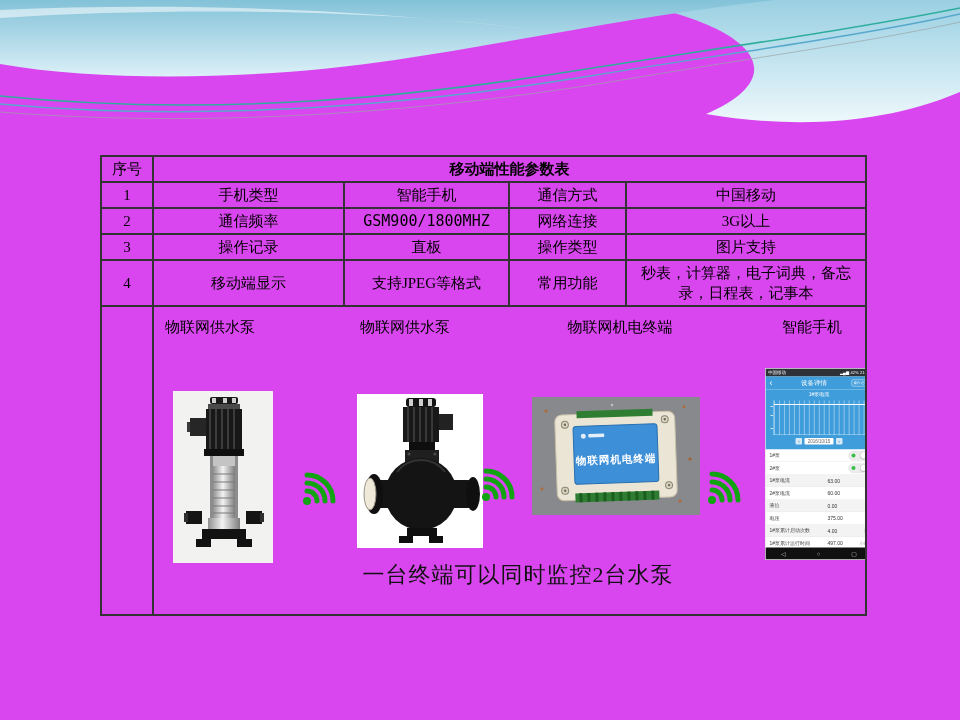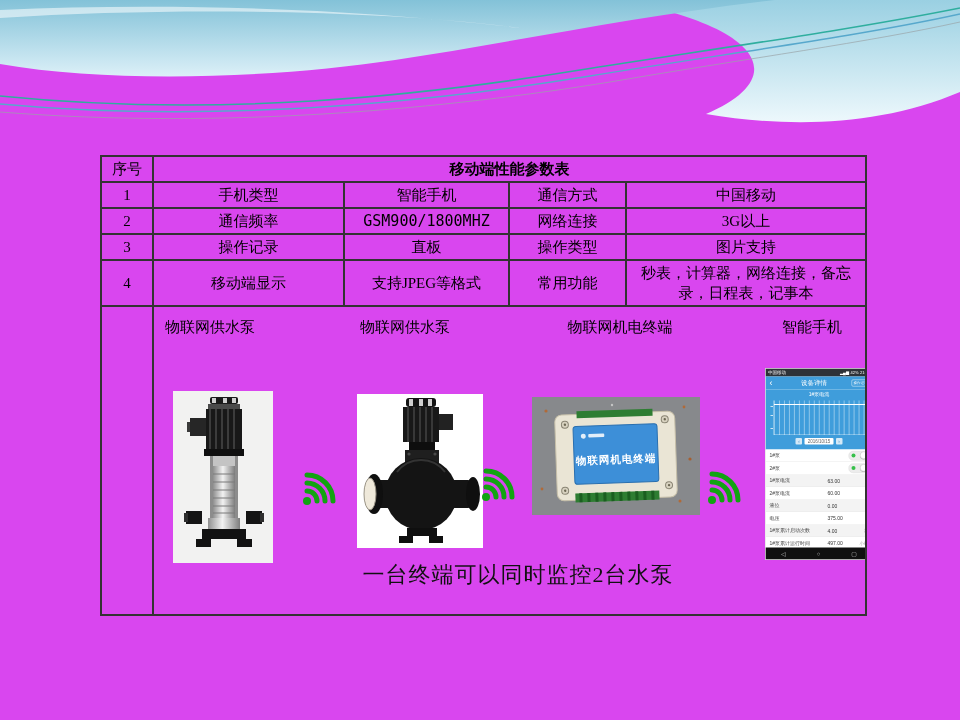--- a/index.html
+++ b/index.html
@@ -121,21 +121,21 @@
       <td>操作记录</td>
       <td>直板</td>
       <td>操作类型</td>
       <td>图片支持</td>
     </tr>
     <tr class="r4">
       <td>4</td>
       <td>移动端显示</td>
       <td>支持JPEG等格式</td>
       <td>常用功能</td>
-      <td class="cell-wrap">秒表，计算器，网络连接，备忘录，日程表，记事本</td>
+      <td class="cell-wrap">秒表，计算器，电子词典，备忘录，日程表，记事本</td>
     </tr>
     <tr class="imgrow">
       <td></td>
       <td class="diagram-cell" colspan="4">
 
         <span class="dlabel" style="left:56px">物联网供水泵</span>
         <span class="dlabel" style="left:251px">物联网供水泵</span>
         <span class="dlabel" style="left:466px">物联网机电终端</span>
         <span class="dlabel" style="left:658px">智能手机</span>
 

